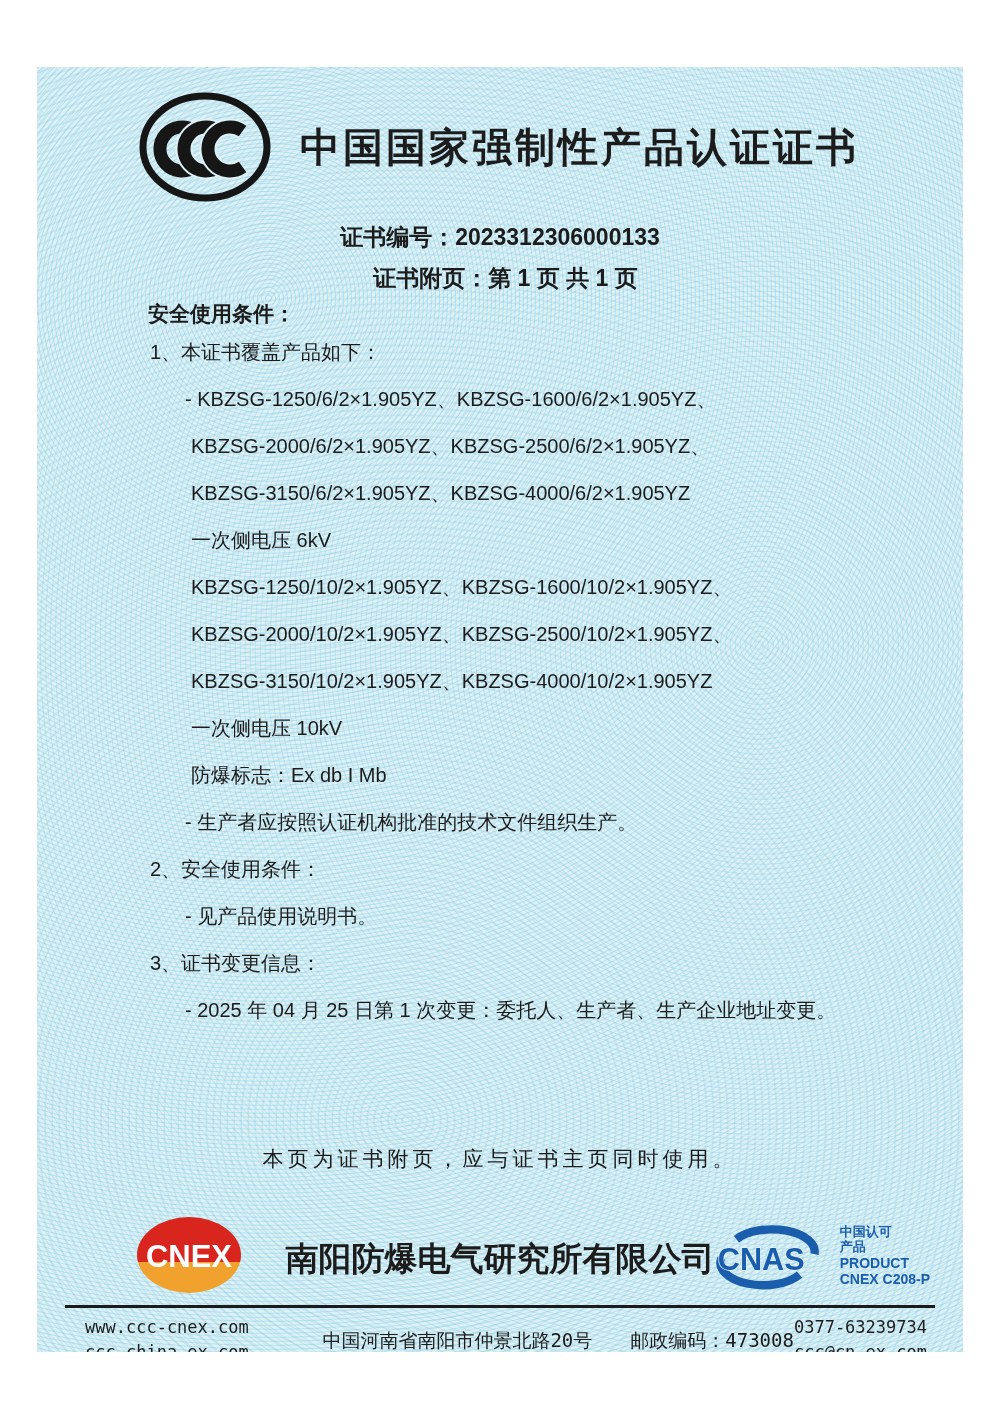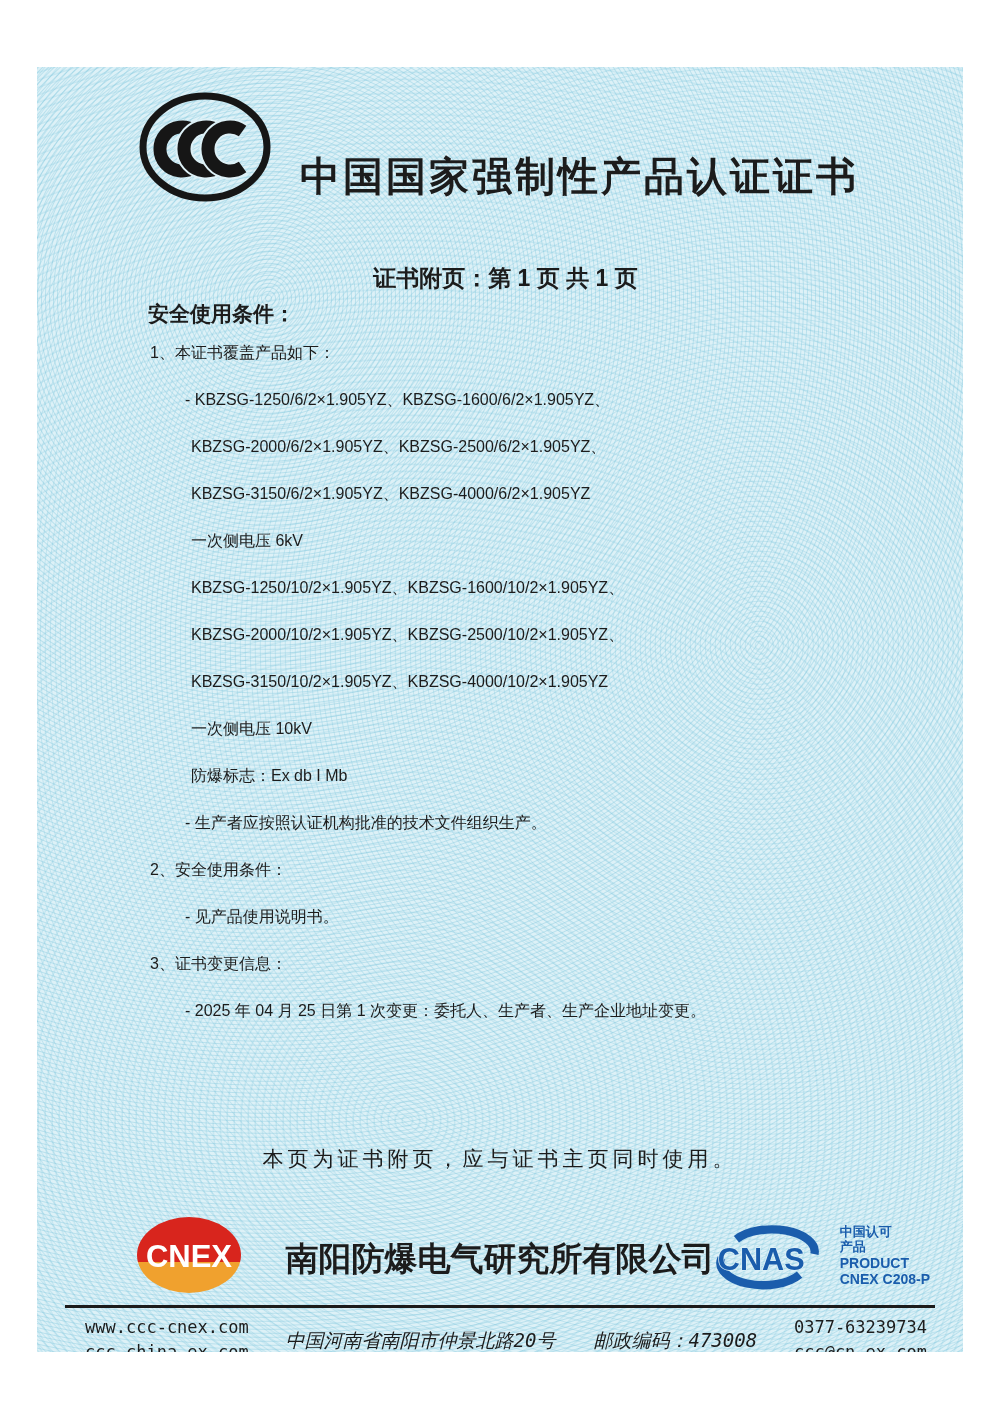--- a/index.html
+++ b/index.html
@@ -6,75 +6,76 @@
   html,body { width:1000px; height:1415px; background:#ffffff; font-family:"Liberation Sans", sans-serif; color:#1c1c1c; }
   .sheet {
     position:absolute; left:37px; top:67px; width:926px; height:1285px;
     background-color:#ddf1f7;
     background-image:
       repeating-radial-gradient(circle at 25% 18%, rgba(255,255,255,0) 0px, rgba(255,255,255,0) 2px, rgba(124,197,220,0.38) 3px, rgba(255,255,255,0) 4px),
       repeating-radial-gradient(circle at 78% 45%, rgba(255,255,255,0) 0px, rgba(255,255,255,0) 3px, rgba(124,197,220,0.30) 4px, rgba(255,255,255,0) 5px),
       repeating-radial-gradient(circle at 40% 82%, rgba(255,255,255,0) 0px, rgba(255,255,255,0) 4px, rgba(124,197,220,0.26) 5px, rgba(255,255,255,0) 7px);
     overflow:hidden;
   }
-  .header { position:absolute; top:24px; left:101px; right:56px; display:flex; align-items:flex-end; }
+  .header { position:absolute; top:24px; left:101px; right:56px; display:flex; align-items:center; }
   .ccc-logo { flex:0 0 auto; }
   .doc-title {
     margin-left:28px; font-size:40px; font-weight:bold; letter-spacing:3px;
     font-family:"Liberation Serif", serif; white-space:nowrap;
   }
   .cert-no, .cert-page {
     position:absolute; left:0; right:0; text-align:center;
     font-size:23px; font-weight:bold; white-space:nowrap;
   }
   .cert-no { top:155px; }
   .cert-page { top:196px;padding-left:11px; }
   .section-title { position:absolute; top:233px; left:111px; font-size:21px; font-weight:bold; }
   .content { position:absolute; top:262px; left:113px; right:36px; }
-  .line { height:47px; line-height:47px; font-size:16px; white-space:nowrap; }
+  .line { height:47px; line-height:47px; font-size:20px; white-space:nowrap; }
   .i1 { padding-left:35px; }
   .i2 { padding-left:41px; }
   .closing-note {
     position:absolute; top:1078px; left:0; right:0; text-align:center;
     font-size:21px; letter-spacing:4px; font-family:"Liberation Serif", serif; white-space:nowrap;
   }
   .org-row { position:absolute; top:1146px; left:0; right:0; height:86px; }
   .cnex-logo { position:absolute; left:98px; top:2px; }
   .company-name {
     position:absolute; left:0; right:0; top:24px; text-align:center;
     font-size:33px; font-weight:bold; white-space:nowrap;
   }
   .cnas-block { position:absolute; right:33px; top:2px; display:flex; align-items:center; }
   .cnas-text { margin-left:20px; line-height:1.15; }
   .cnas-text .cn { font-size:13px; font-weight:bold; }
   .cnas-text .en { font-size:14px; font-weight:bold; }
   .divider { position:absolute; top:1238px; left:28px; right:28px; border-top:3px solid #1b1b1b; }
   .footer { position:absolute; top:1248px; left:48px; right:36px; display:flex; align-items:center; }
   .footer-col { font-family:"DejaVu Sans Mono", monospace; font-size:17px; line-height:25px; white-space:nowrap; }
   .footer-left { text-align:left; }
-  .footer-center { flex:1; display:flex; justify-content:center; gap:38px; font-size:19px; line-height:50px; white-space:nowrap; font-family:"DejaVu Sans Mono", monospace;font-style:italic; }
+  .footer-center { flex:1; display:flex; justify-content:flex-end; gap:38px; font-size:19px; line-height:50px; white-space:nowrap; font-family:"DejaVu Sans Mono", monospace; }
   .footer-right { text-align:right; }
 </style>
 </head>
 <body>
 
 <div class="sheet">
 
   <div class="header">
     <svg class="ccc-logo" width="134" height="113" viewBox="0 0 134 113">
       <ellipse cx="67" cy="56" rx="62" ry="51" fill="none" stroke="#161616" stroke-width="7"></ellipse>
       <path d="M 56.6 40 A 22 22 0 1 0 56.6 76" fill="none" stroke="#161616" stroke-width="13"></path>
       <path d="M 80.6 40 A 22 22 0 1 0 80.6 76" fill="none" stroke="#ddf1f7" stroke-width="17"></path>
       <path d="M 80.6 40 A 22 22 0 1 0 80.6 76" fill="none" stroke="#161616" stroke-width="13"></path>
       <path d="M 104.6 40 A 22 22 0 1 0 104.6 76" fill="none" stroke="#ddf1f7" stroke-width="17"></path>
       <path d="M 104.6 40 A 22 22 0 1 0 104.6 76" fill="none" stroke="#161616" stroke-width="13"></path>
     </svg>
     <div class="doc-title">中国国家强制性产品认证证书</div>
   </div>
 
+  <div class="cert-no">证书编号：2023312306000133</div>
   <div class="cert-page">证书附页：第 1 页 共 1 页</div>
 
   <div class="section-title">安全使用条件：</div>
 
   <div class="content">
     <div class="line">1、本证书覆盖产品如下：</div>
     <div class="line i1">- KBZSG-1250/6/2×1.905YZ、KBZSG-1600/6/2×1.905YZ、</div>
     <div class="line i2">KBZSG-2000/6/2×1.905YZ、KBZSG-2500/6/2×1.905YZ、</div>
     <div class="line i2">KBZSG-3150/6/2×1.905YZ、KBZSG-4000/6/2×1.905YZ</div>
     <div class="line i2">一次侧电压 6kV</div>

